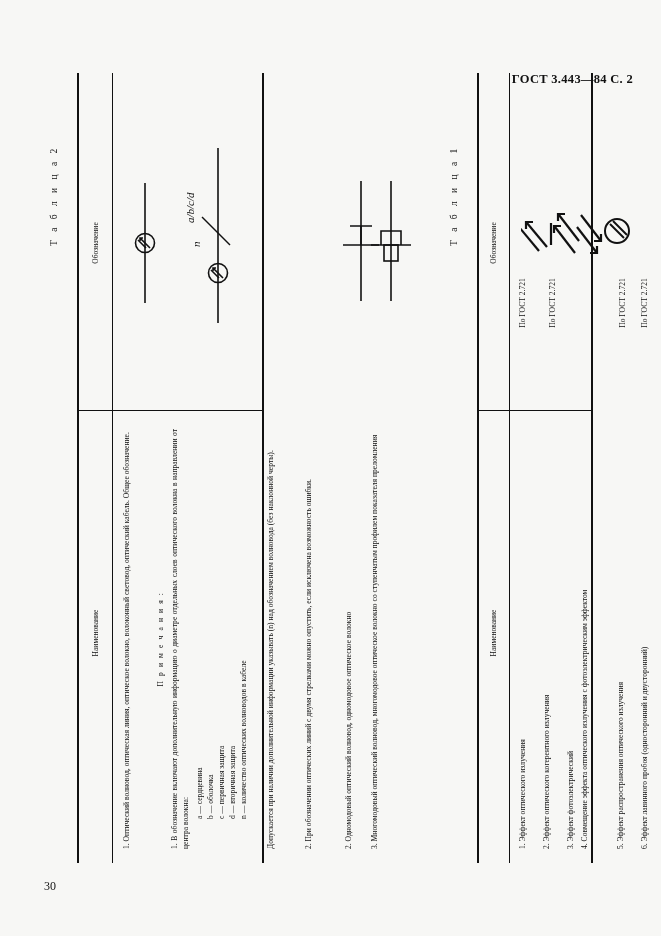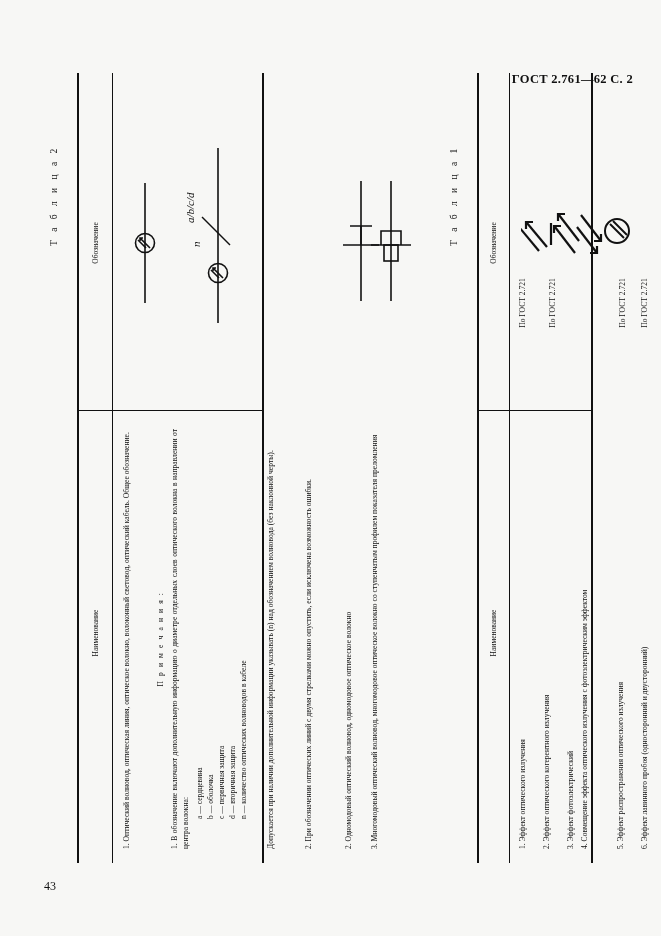--- a/index.html
+++ b/index.html
@@ -71,23 +71,23 @@
 
   
   .sym{position:absolute;}
   .sym svg{display:block;}
 </style>
 </head>
 <body>
 
 <div class="page">
 
-  <div class="page-header">ГОСТ 2.761—62 С. 2</div>
-
-  <div class="page-number">43</div>
+  <div class="page-header">ГОСТ 3.443—84 С. 2</div>
+
+  <div class="page-number">30</div>
 
   <div class="rot">
     <div class="rot-inner">
 
       <div class="tbl-caption" style="left:617px;top:-2px;">Т а б л и ц а   2</div>
 
       <div class="rule thick" style="left:0px;top:26px;width:790px;"></div>
       <div class="rule" style="left:0px;top:61px;width:790px;"></div>
       <div class="rule thick" style="left:0px;top:211px;width:790px;"></div>
       <div class="vrule" style="left:452px;top:26px;height:185px;"></div>

